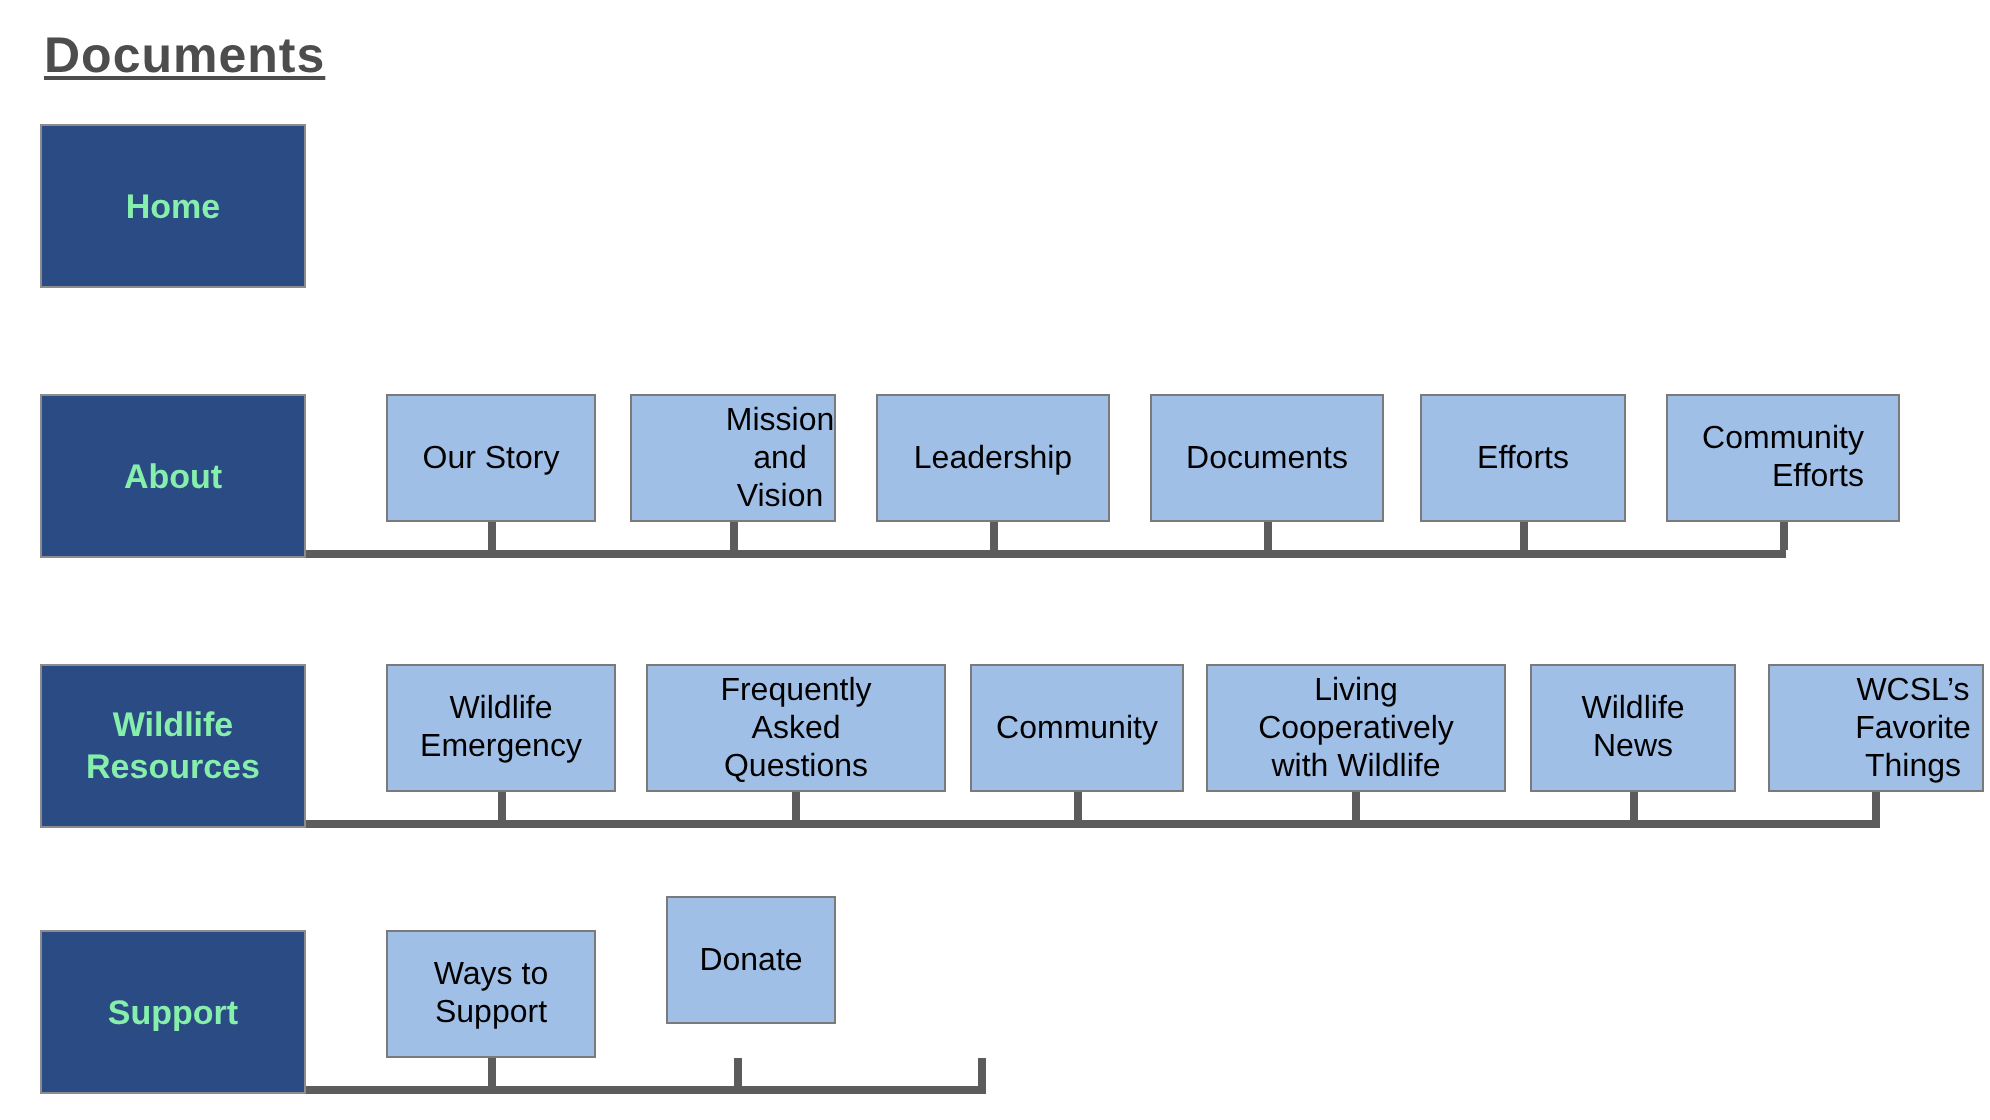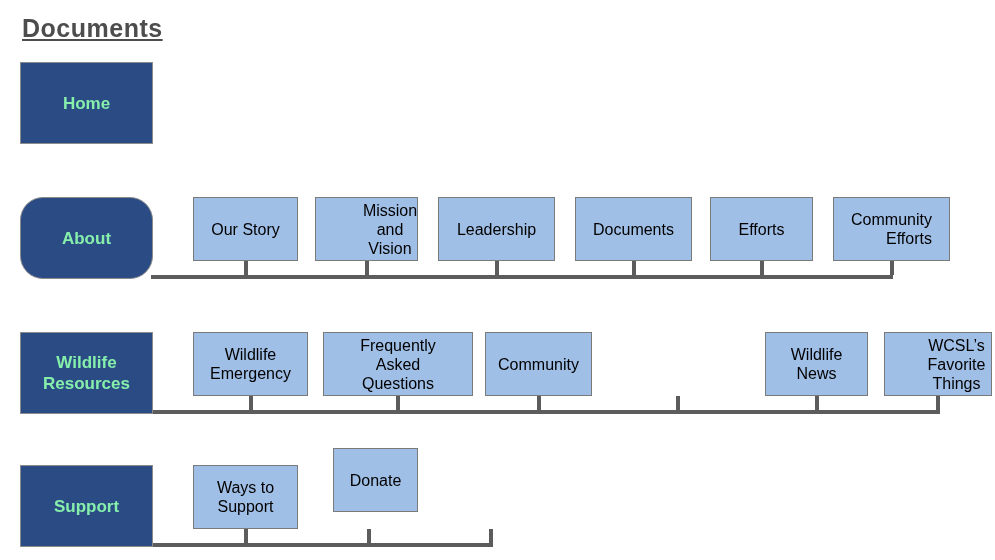--- a/index.html
+++ b/index.html
@@ -52,39 +52,42 @@
   <div class="vstub" style="left:815px;top:396px;height:14px;"></div>
   <div class="vstub" style="left:936px;top:396px;height:14px;"></div>
 
   <div class="hline" style="left:151px;top:543px;width:342px;"></div>
   <div class="vstub" style="left:244px;top:529px;height:14px;"></div>
   <div class="vstub" style="left:367px;top:529px;height:14px;"></div>
   <div class="vstub" style="left:489px;top:529px;height:14px;"></div>
 
   <div class="pnode" style="top:62px;">Home</div>
 
-  <div class="pnode" style="top:197px;border-radius:23px;">About</div>
+  <div class="pnode" style="top:197px;">About</div>
   <div class="cnode" style="top:197px;left:193px;width:105px;">Our Story</div>
   <div class="cnode" style="top:197px;left:315px;width:103px;padding-left:47px;">Mission
 and
 Vision</div>
   <div class="cnode" style="top:197px;left:575px;width:117px;">Documents</div>
   <div class="cnode" style="top:197px;left:438px;width:117px;">Leadership</div>
   <div class="cnode" style="top:197px;left:710px;width:103px;">Efforts</div>
   <div class="cnode" style="top:197px;left:833px;width:117px;text-align:right;">Community
 Efforts</div>
 
   <div class="pnode" style="top:332px;">Wildlife
 Resources</div>
   <div class="cnode" style="top:332px;left:193px;width:115px;">Wildlife
 Emergency</div>
   <div class="cnode" style="top:332px;left:323px;width:150px;">Frequently
 Asked
 Questions</div>
   <div class="cnode" style="top:332px;left:485px;width:107px;">Community</div>
+  <div class="cnode" style="top:332px;left:603px;width:150px;">Living
+Cooperatively
+with Wildlife</div>
   <div class="cnode" style="top:332px;left:765px;width:103px;">Wildlife
 News</div>
   <div class="cnode" style="top:332px;left:884px;width:108px;padding-left:37px;">WCSL’s
 Favorite
 Things</div>
 
   <div class="pnode" style="top:465px;">Support</div>
   <div class="cnode" style="top:465px;left:193px;width:105px;">Ways to
 Support</div>
   <div class="cnode" style="top:448px;left:317px;width:85px;margin-left:16px;">Donate</div>

